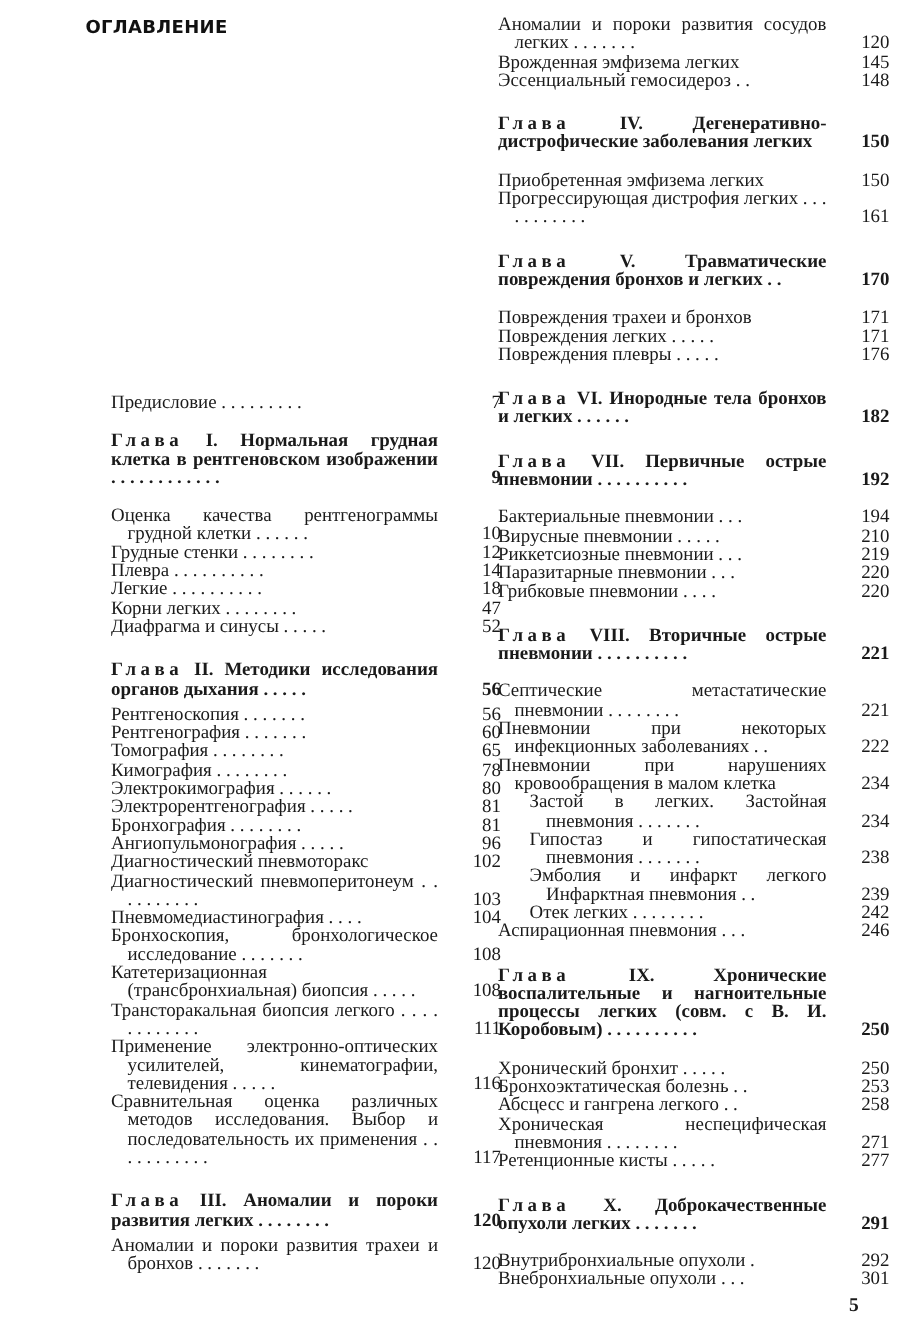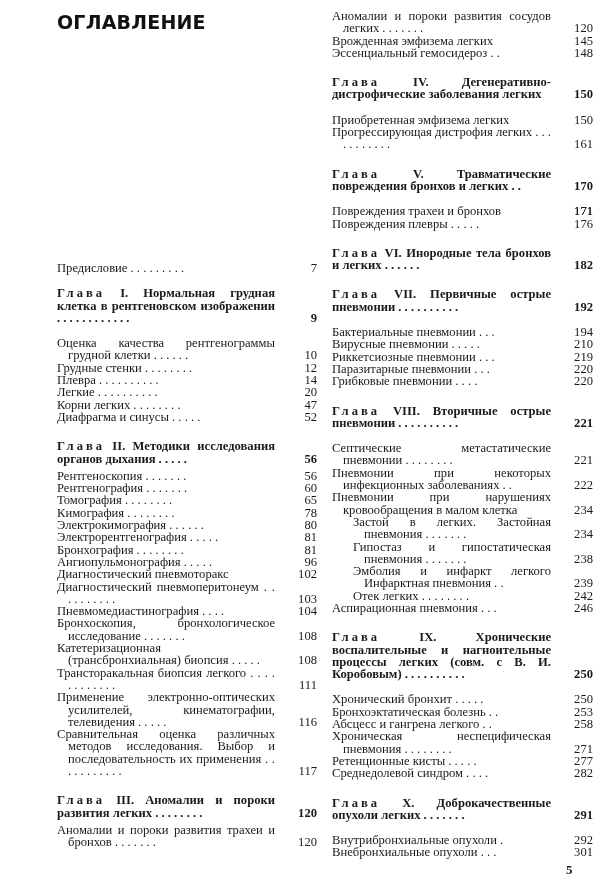--- a/index.html
+++ b/index.html
@@ -1,21 +1,21 @@
 <!DOCTYPE html>
 <html><head>
 <meta charset="utf-8">
 <style>
   html, body { margin: 0; padding: 0; background: #ffffff; }
   body { width: 611px; height: 882px; position: relative; overflow: hidden;
          font-family: "Liberation Serif", "DejaVu Serif", serif; color: #1a1a1a; }
   .heading { position: absolute; left: 57px; top: 11px; font-family: "DejaVu Sans", "Liberation Sans", sans-serif;
-             font-weight: bold; font-size: 19px; letter-spacing: 0.2px; color: #111; }
+             font-weight: bold; font-size: 12px; letter-spacing: 0.2px; color: #111; }
   .col { position: absolute; width: 260px; }
-  #col-left { left: 57px; top: 262px; }
+  #col-left { left: 74px; top: 262px; }
   #col-right { left: 332px; top: 10px; width: 261px; }
   .entry { position: relative; font-size: 12.6px; line-height: 12.3px; padding-right: 42px; }
   .entry .txt { display: block; text-align: justify; }
   .entry .pg { position: absolute; right: 0; bottom: 0; width: 40px; text-align: right; }
   .entry.chapter { font-weight: bold; }
   .entry.chapter .sp { letter-spacing: 3px; }
   .gap-s { height: 5px; }
   .gap-m { height: 13px; }
   .gap-l { height: 17px; }
   .hang .txt { padding-left: 11px; text-indent: -11px; }
@@ -45,21 +45,21 @@
     <div class="entry">
       <span class="txt">Грудные стенки . . . . . . . .</span>
       <span class="pg">12</span>
     </div>
     <div class="entry">
       <span class="txt">Плевра . . . . . . . . . .</span>
       <span class="pg">14</span>
     </div>
     <div class="entry">
       <span class="txt">Легкие . . . . . . . . . .</span>
-      <span class="pg">20</span>
+      <span class="pg">18</span>
     </div>
     <div class="entry">
       <span class="txt">Корни легких . . . . . . . .</span>
       <span class="pg">47</span>
     </div>
     <div class="entry">
       <span class="txt">Диафрагма и синусы . . . . .</span>
       <span class="pg">52</span>
     </div>
     <div class="gap-l"></div>
@@ -174,20 +174,21 @@
     <div class="entry chapter">
       <span class="txt"><span class="sp">Глава</span> <span>V. Травматические повреждения бронхов и легких . .</span></span>
       <span class="pg">170</span>
     </div>
     <div class="gap-m"></div>
     <div class="entry">
       <span class="txt">Повреждения трахеи и бронхов</span>
       <span class="pg">171</span>
     </div>
     <div class="entry">
+      <span class="txt">Повреждения легких . . . . .</span>
       <span class="pg">171</span>
     </div>
     <div class="entry">
       <span class="txt">Повреждения плевры . . . . .</span>
       <span class="pg">176</span>
     </div>
     <div class="gap-l"></div>
     <div class="entry chapter">
       <span class="txt"><span class="sp">Глава</span> <span>VI. Инородные тела бронхов и легких . . . . . .</span></span>
       <span class="pg">182</span>
@@ -274,24 +275,20 @@
       <span class="txt">Абсцесс и гангрена легкого . .</span>
       <span class="pg">258</span>
     </div>
     <div class="entry hang">
       <span class="txt">Хроническая неспецифическая пневмония . . . . . . . .</span>
       <span class="pg">271</span>
     </div>
     <div class="entry">
       <span class="txt">Ретенционные кисты . . . . .</span>
       <span class="pg">277</span>
-    </div>
-    <div class="entry">
-      <span class="txt">Среднедолевой синдром . . . .</span>
-      <span class="pg">282</span>
     </div>
     <div class="gap-l"></div>
     <div class="entry chapter">
       <span class="txt"><span class="sp">Глава</span> <span>X. Доброкачественные опухоли легких . . . . . . .</span></span>
       <span class="pg">291</span>
     </div>
     <div class="gap-m"></div>
     <div class="entry">
       <span class="txt">Внутрибронхиальные опухоли .</span>
       <span class="pg">292</span>

